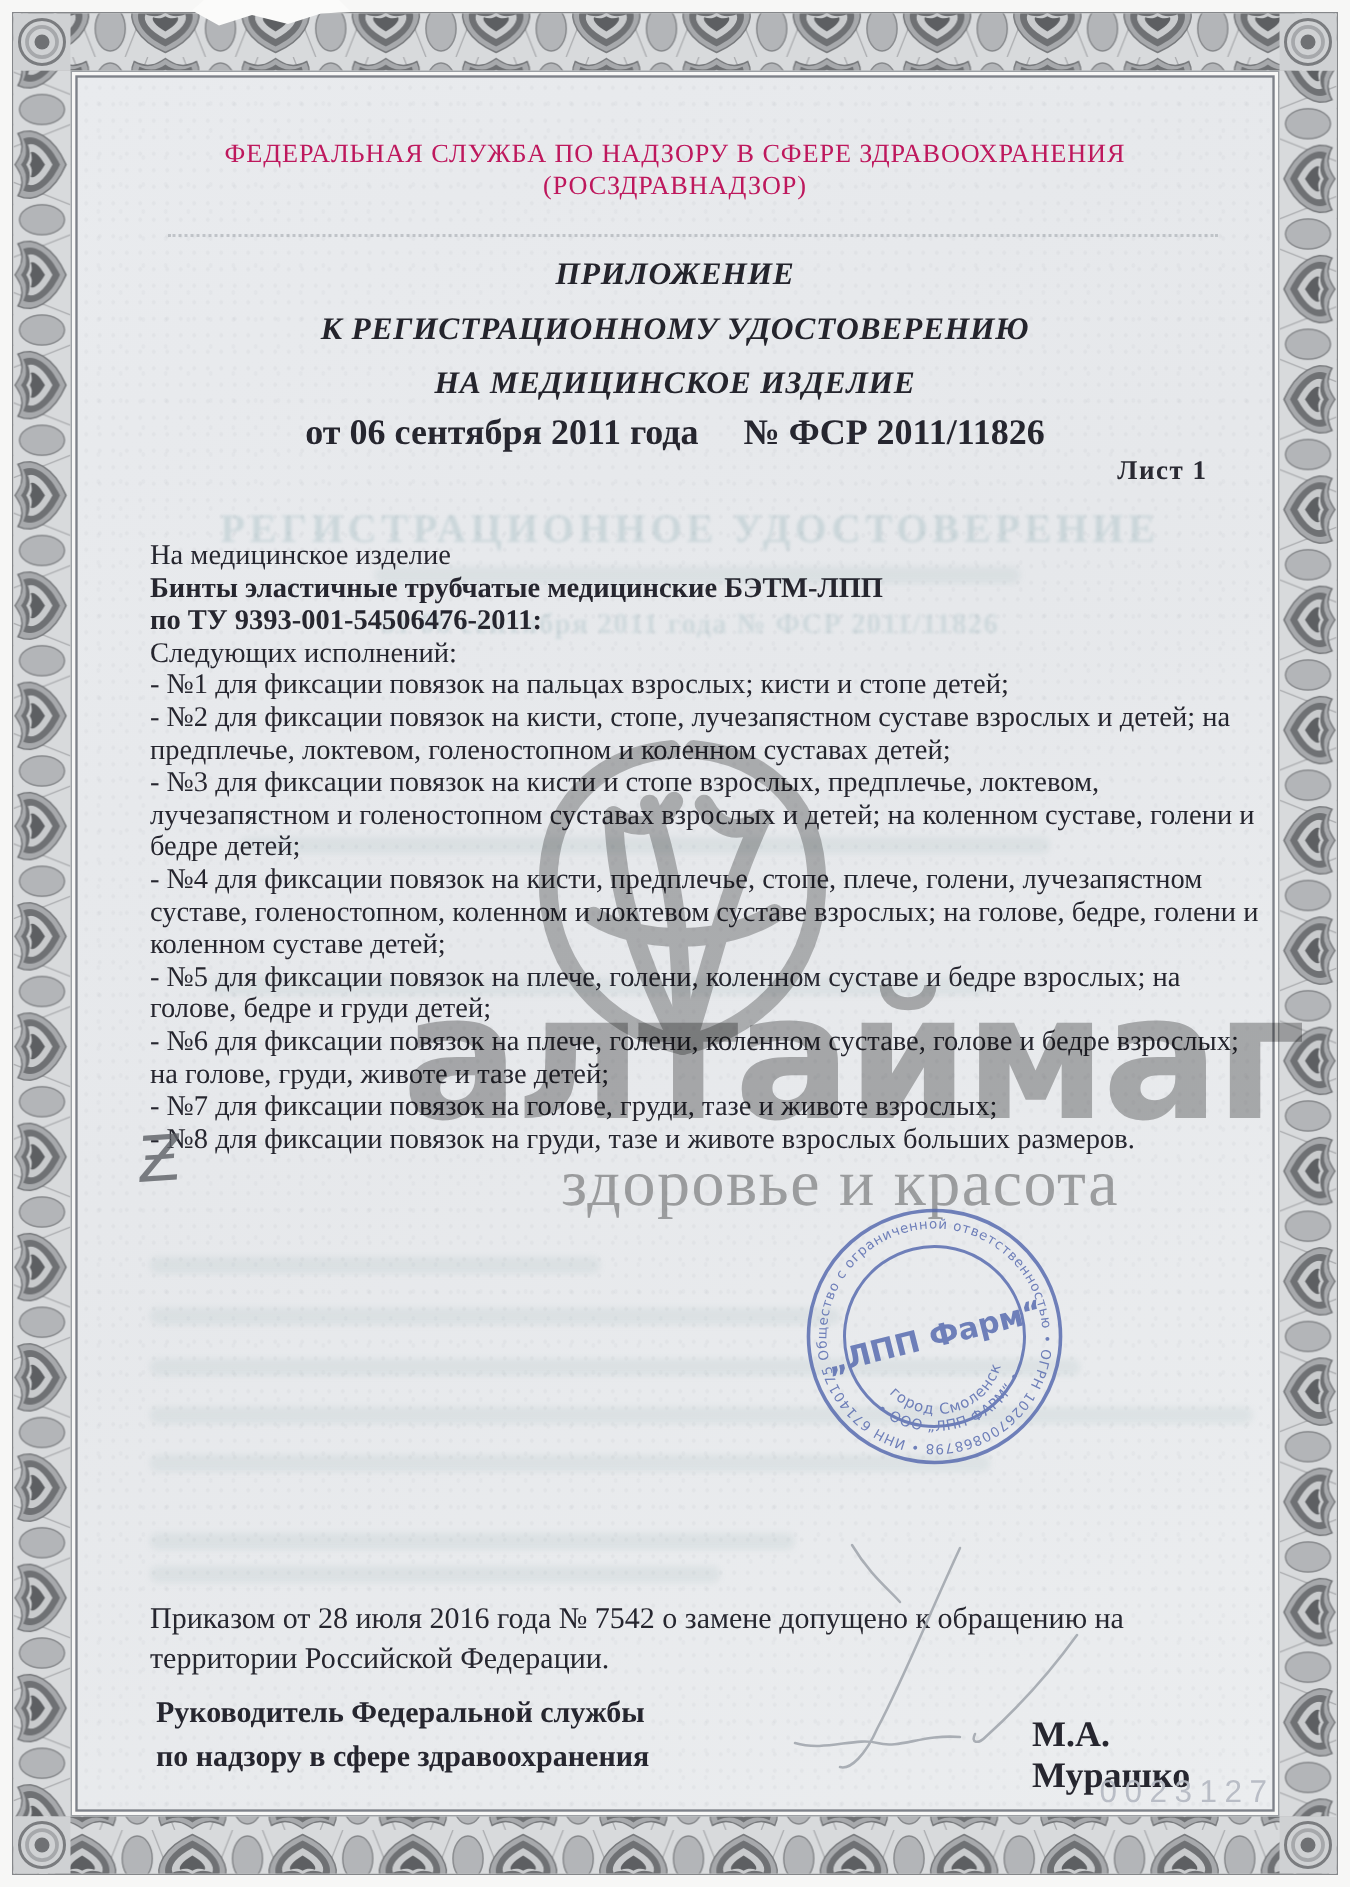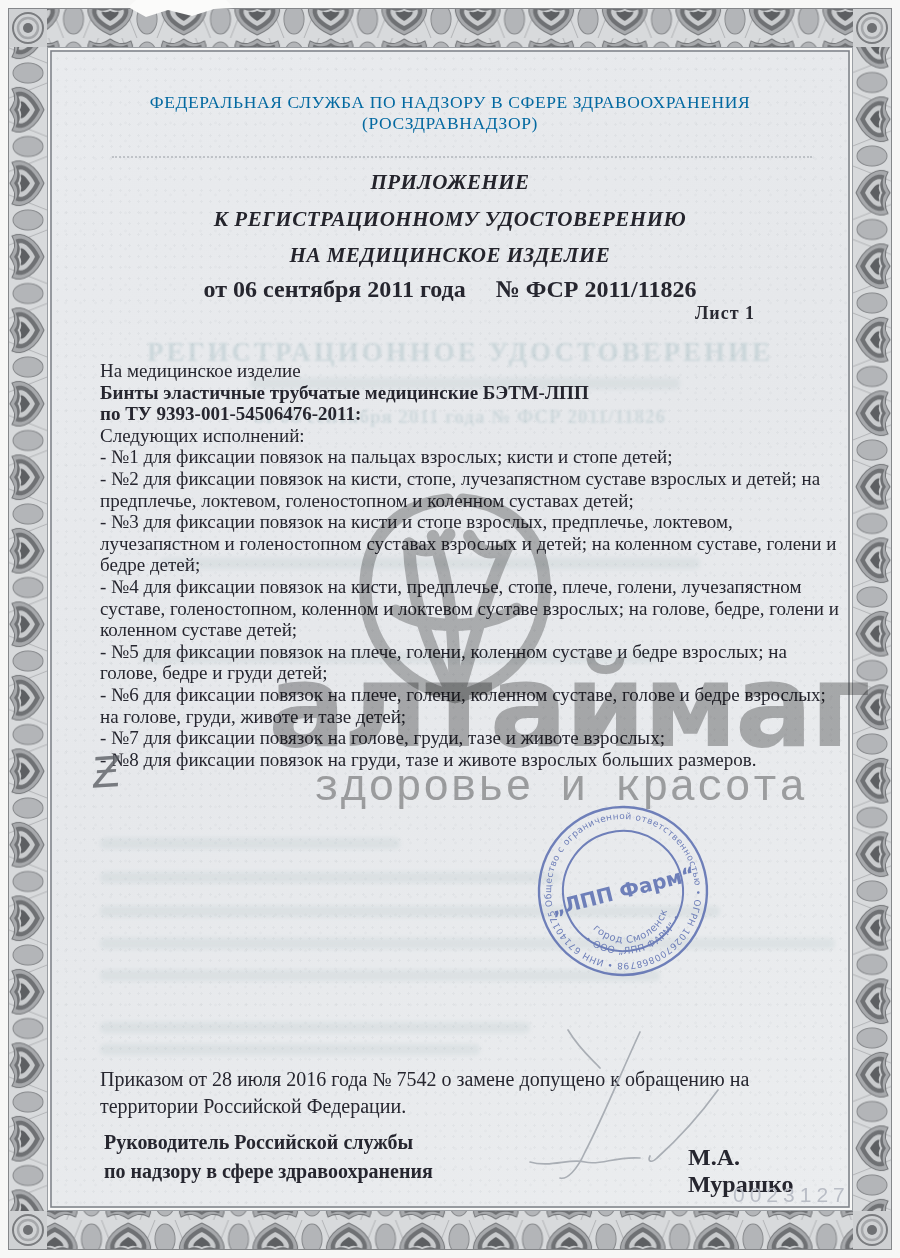--- a/index.html
+++ b/index.html
@@ -19,28 +19,28 @@
   .noise{
     position:absolute;left:53px;top:53px;right:53px;bottom:53px;z-index:3;pointer-events:none;
     background-image:
       radial-gradient(rgba(110,115,125,.06) 1px, transparent 1.3px),
       radial-gradient(rgba(100,105,118,.045) 1px, transparent 1.5px);
     background-size:9px 11px,15px 18px;
     background-position:0 0,5px 7px;
   }
   
   .agency{left:90px;top:92px;width:720px;text-align:center;z-index:4;
-    font-size:17.5px;line-height:21px;letter-spacing:.6px;color:#0369a1;}
+    font-size:17.5px;line-height:21px;letter-spacing:.6px;color:#be185d;}
   .dotline{left:112px;top:156px;width:700px;border-top:2px dotted #a0a5ab;opacity:.55;z-index:4;}
   .doc-title{left:60px;top:164px;width:780px;text-align:center;z-index:4;
     font-weight:bold;font-size:21px;line-height:36.5px;letter-spacing:.5px;color:#24242c;font-style:italic;}
   .date-row{left:90px;top:276px;width:720px;text-align:center;z-index:4;
     font-weight:bold;font-size:24px;color:#26262f;}
   .date-row .gap{display:inline-block;width:30px;}
-  .sheet{left:645px;top:303px;width:160px;text-align:center;z-index:4;
+  .sheet{left:645px;top:303px;width:160px;text-align:right;z-index:4;
     font-weight:bold;font-size:18px;letter-spacing:1px;color:#2a2a33;}
   .body-block{left:100px;top:360px;width:748px;z-index:4;
     font-size:19px;line-height:21.6px;color:#26262f;}
   .body-block .b{font-weight:bold;}
   .footer-order{left:100px;top:1066px;width:702px;z-index:4;
     font-size:20px;line-height:27px;color:#26262f;}
   .signer{left:104px;top:1128px;width:420px;z-index:4;
     font-weight:bold;font-size:20px;line-height:28.5px;color:#26262f;}
   .signer-name{left:688px;top:1144px;width:150px;z-index:4;
     font-weight:bold;font-size:24px;color:#26262f;}
@@ -52,21 +52,21 @@
   .ghost2{left:150px;top:406px;width:620px;text-align:center;z-index:3;
     font-weight:bold;font-size:19px;letter-spacing:1px;color:#5f8f96;opacity:.18;filter:blur(1px);}
   .smudge{position:absolute;height:11px;border-radius:5px;background:rgba(95,140,145,.09);
     filter:blur(2px);z-index:3;}
   
   .wm-logo{left:340px;top:482px;width:230px;height:225px;z-index:5;opacity:.5;mix-blend-mode:multiply;}
   .wm-brand{left:268px;top:648px;width:596px;text-align:right;z-index:5;
     font-family:"DejaVu Sans",sans-serif;font-weight:bold;font-size:116px;line-height:1;
     letter-spacing:-3px;color:#6e6e6e;opacity:.5;mix-blend-mode:multiply;}
   .wm-tagline{left:280px;top:763px;width:560px;text-align:center;z-index:5;
-    font-family:Liberation Mono, monospace;font-size:44px;letter-spacing:1px;
+    font-family:Liberation Serif, serif;font-size:44px;letter-spacing:1px;
     color:#8f8f8f;opacity:.75;mix-blend-mode:multiply;}
   
   .hand-mark{left:92px;top:748px;z-index:6;font-family:"DejaVu Sans",sans-serif;
     font-size:42px;color:#5d6066;opacity:.8;transform:rotate(-4deg) skewX(-8deg);}
   .stamp{left:528px;top:796px;width:190px;height:190px;z-index:6;opacity:.82;}
   .stamp text{font-family:"DejaVu Sans",sans-serif;}
   .sig{left:520px;top:1000px;width:320px;height:200px;z-index:6;}
 </style>
 </head>
 <body>
@@ -205,19 +205,19 @@
     <g fill="none" stroke="#a3a8af" stroke-width="1.7" stroke-linecap="round" opacity="0.9">
       <path d="M120,32 C100,75 82,120 65,152 C57,170 47,180 40,178"></path>
       <path d="M10,162 C30,168 50,158 65,162 C80,166 95,156 120,158"></path>
       <path d="M198,90 C180,115 157,140 137,158 C132,163 127,162 130,156"></path>
       <path d="M48,30 C60,50 73,60 80,68"></path>
     </g>
   </svg>
 
   <div class="abs footer-order">Приказом от 28 июля 2016 года № 7542 о замене допущено к обращению на территории Российской Федерации.</div>
   <div class="abs signer">
-    <div>Руководитель Российской службы</div>
+    <div>Руководитель Федеральной службы</div>
     <div>по надзору в сфере здравоохранения</div>
   </div>
   <div class="abs signer-name">М.А. Мурашко</div>
   <div class="abs serial">0023127</div>
 
 </div>
 
 </body></html>

